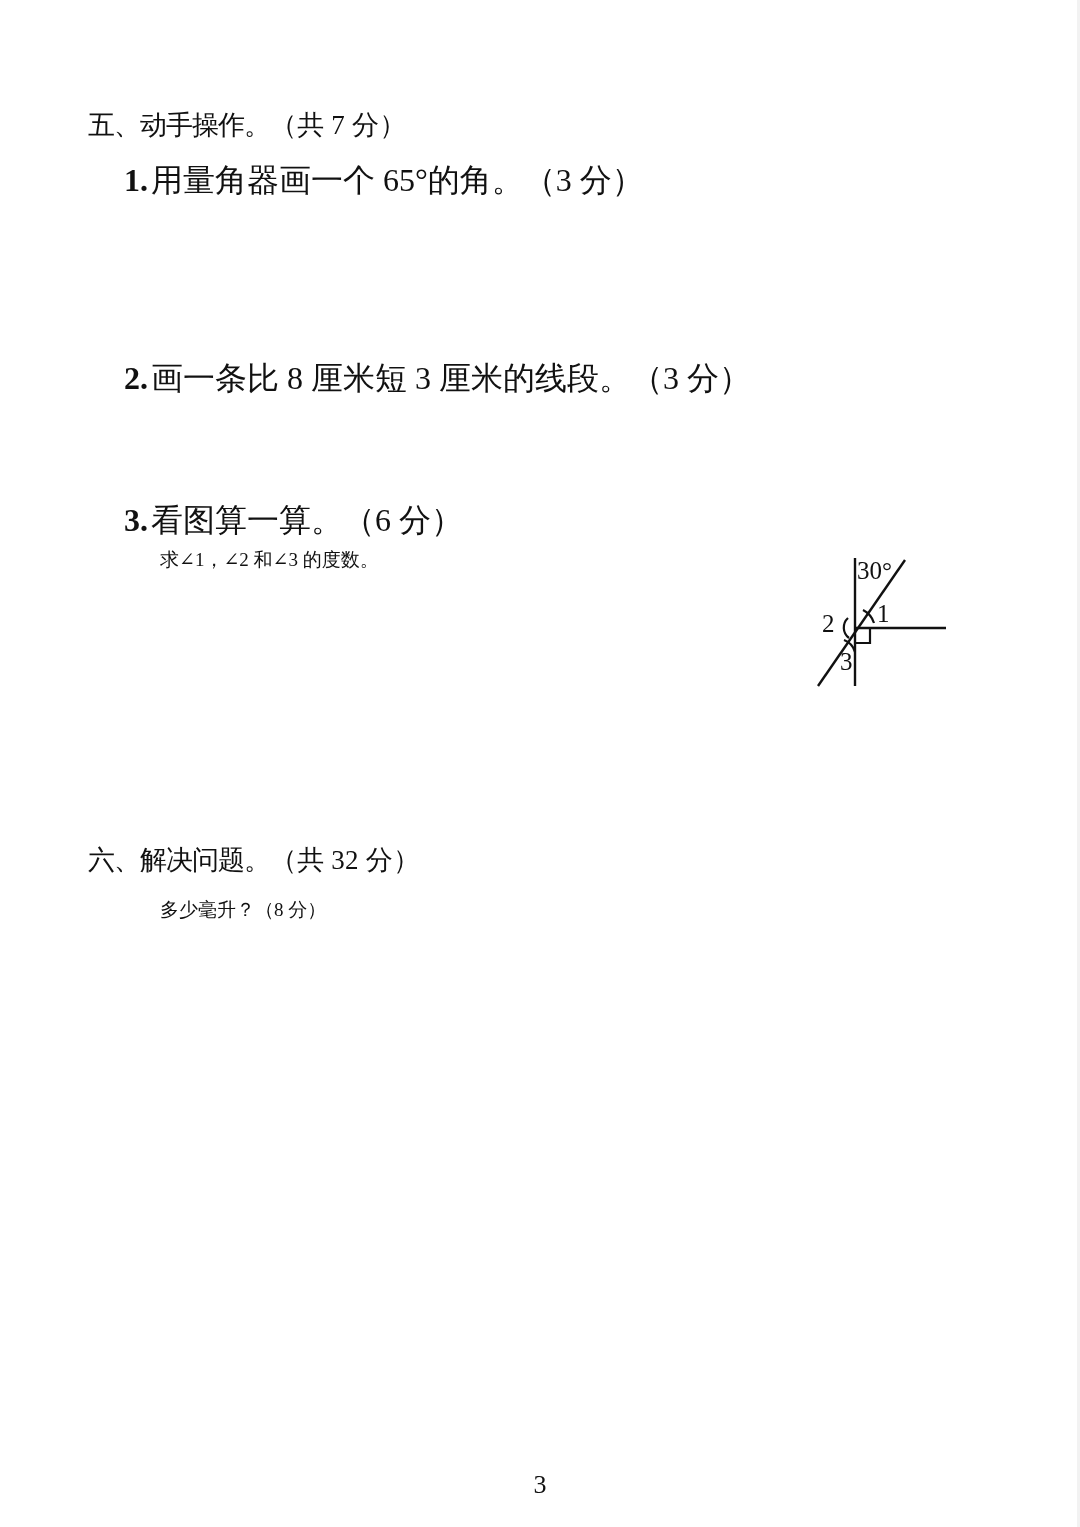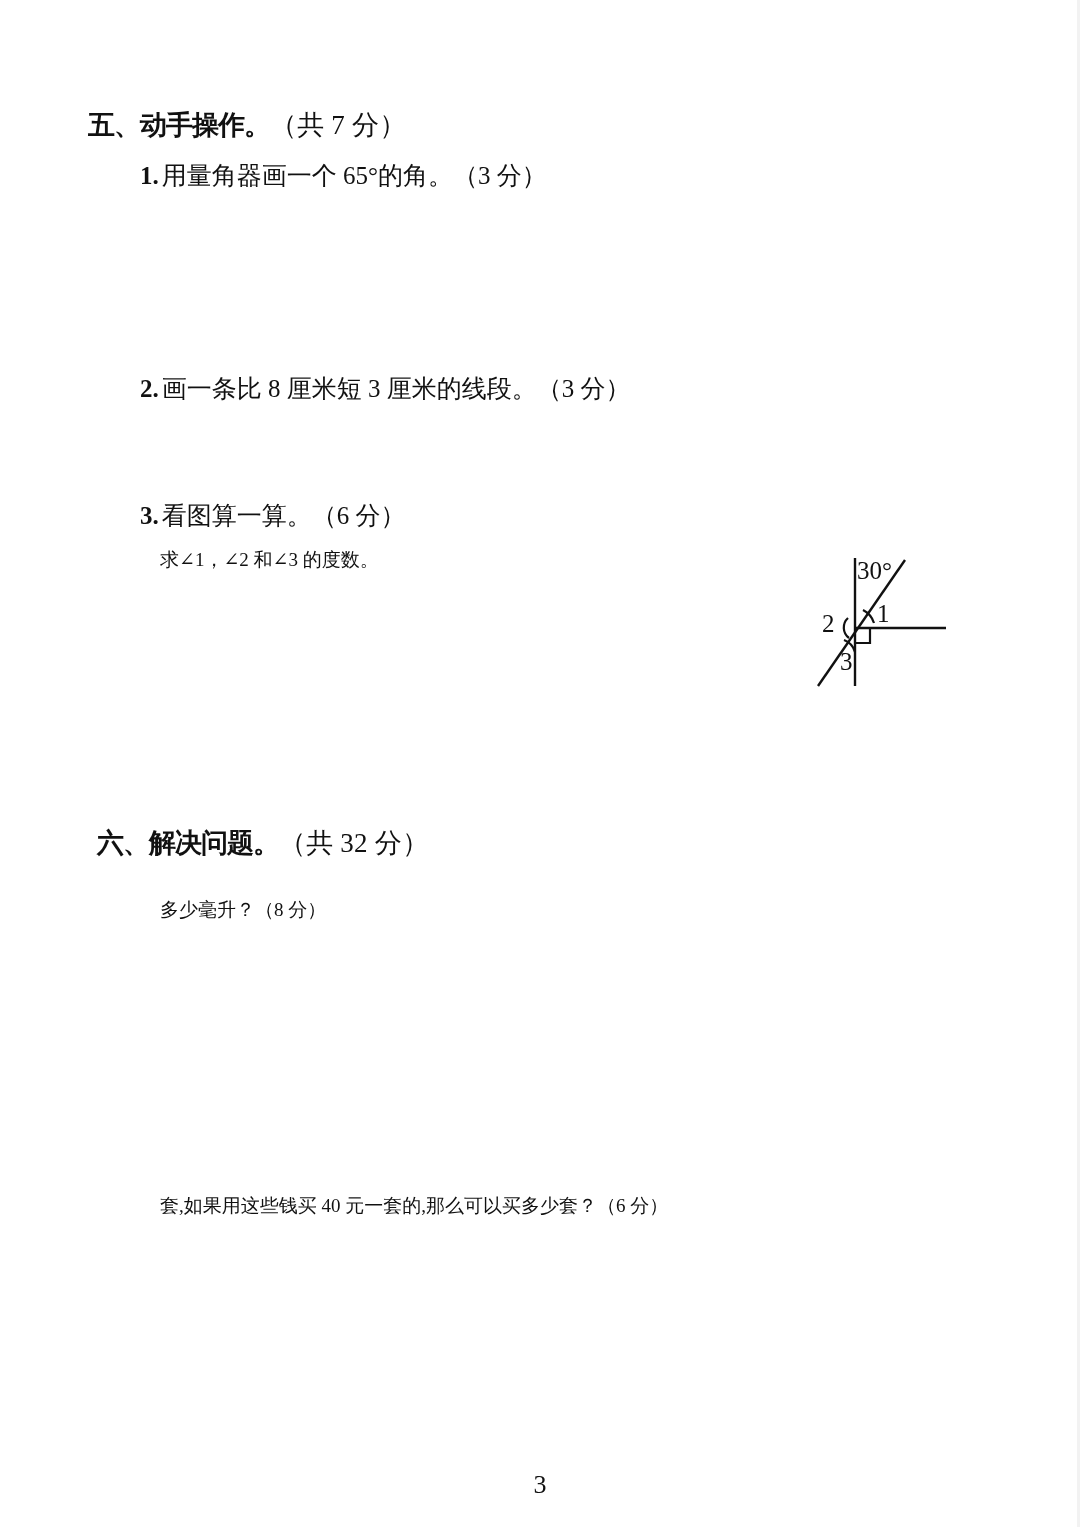--- a/index.html
+++ b/index.html
@@ -29,34 +29,34 @@
   
   .section-heading {
     position: absolute;
     left: 88px;
     font-size: 27px;
     line-height: 1.25;
     white-space: nowrap;
     letter-spacing: 0.2px;
   }
   .section-heading .cn-bold {
-    font-weight: bold;
+    font-weight: normal;
     font-family: "DejaVu Sans", "Liberation Sans", sans-serif;
     letter-spacing: -1px;
   }
   .section-heading .score {
     font-weight: normal;
     font-family: "Liberation Serif", serif;
   }
 
   
   .problem {
     position: absolute;
-    left: 140px;
-    font-size: 25px;
+    left: 124px;
+    font-size: 32px;
     line-height: 1.3;
     white-space: nowrap;
   }
   .problem .num {
     font-weight: bold;
     font-family: "Liberation Serif", serif;
     margin-right: 3px;
   }
   .cont-line {
     position: absolute;
@@ -91,21 +91,21 @@
   <div class="page-edge-right"></div>
 
   <div class="section-heading" style="top:108px;">
     <span class="cn-bold">五、动手操作。</span><span class="score">（共 7 分）</span>
   </div>
 
   <div class="problem" style="top:160px;">
     <span class="num">1.</span><span>用量角器画一个 65°的角。（3 分）</span>
   </div>
 
-  <div class="problem" style="top:358px;margin-top:15px;">
+  <div class="problem" style="top:358px;">
     <span class="num">2.</span><span>画一条比 8 厘米短 3 厘米的线段。（3 分）</span>
   </div>
 
   <div class="problem" style="top:500px;">
     <span class="num">3.</span><span>看图算一算。（6 分）</span>
   </div>
 
   <div class="cont-line" style="top:548px;">求∠1，∠2 和∠3 的度数。</div>
 
   <div class="figure" style="left:800px; top:548px;">
@@ -128,25 +128,24 @@
       </g>
       <g fill="#111111" font-family="Liberation Serif, serif">
         <text x="57" y="31" font-size="25">30°</text>
         <text x="77" y="74" font-size="25">1</text>
         <text x="22" y="84" font-size="25">2</text>
         <text x="40" y="122" font-size="25">3</text>
       </g>
     </svg>
   </div>
 
-  <div class="section-heading" style="top:826px;margin-left:9px;">
+  <div class="section-heading" style="top:843px;">
     <span class="cn-bold">六、解决问题。</span><span class="score">（共 32 分）</span>
   </div>
 
 
   <div class="cont-line" style="top:898px;">多少毫升？（8 分）</div>
 
 
-  <div class="cont-line" style="top:1194px;">套,如果用这些钱买 40 元一套的,那么可以买多少套？（6 分）</div>
 
   <div class="page-number" style="top:1470px;">3</div>
 
 </div>
 
 </body></html>

